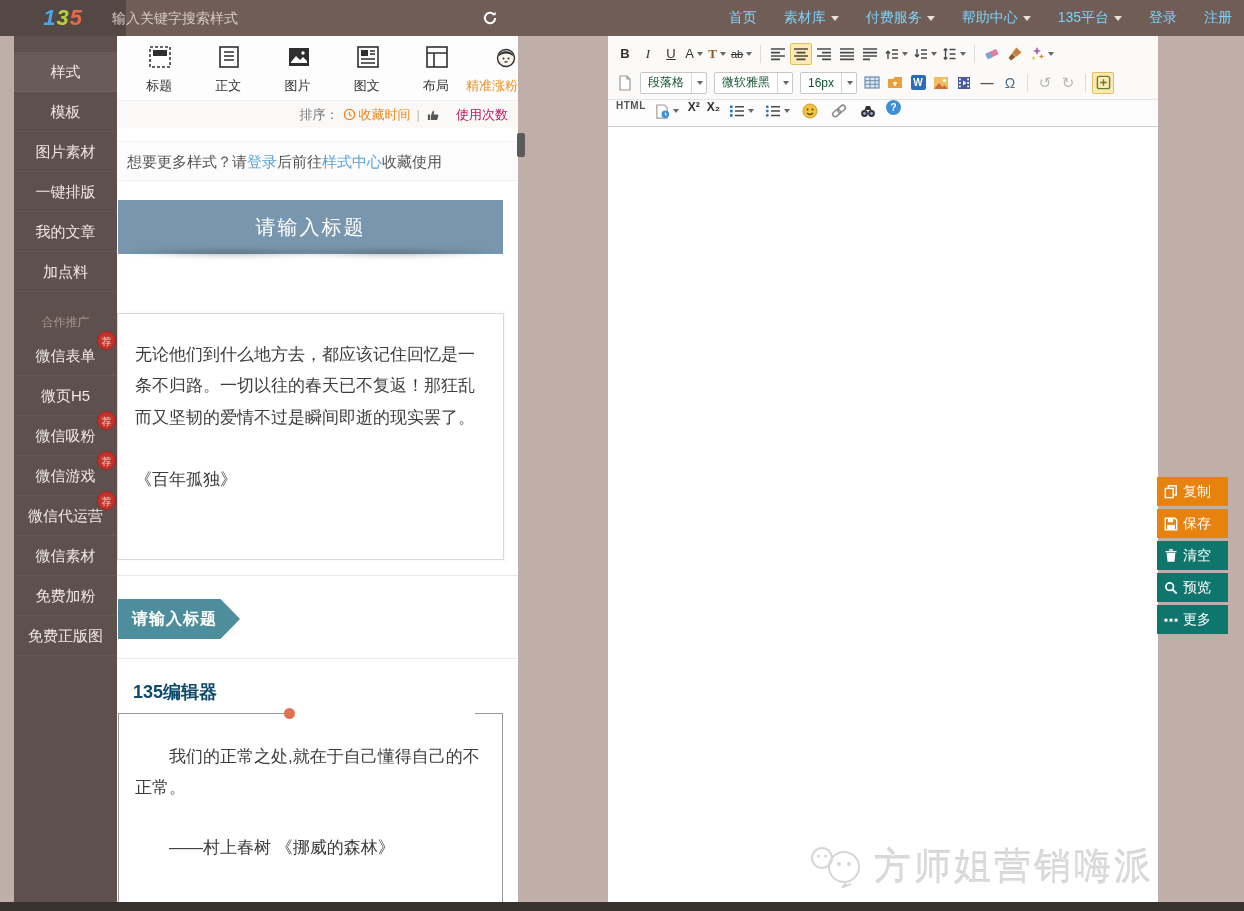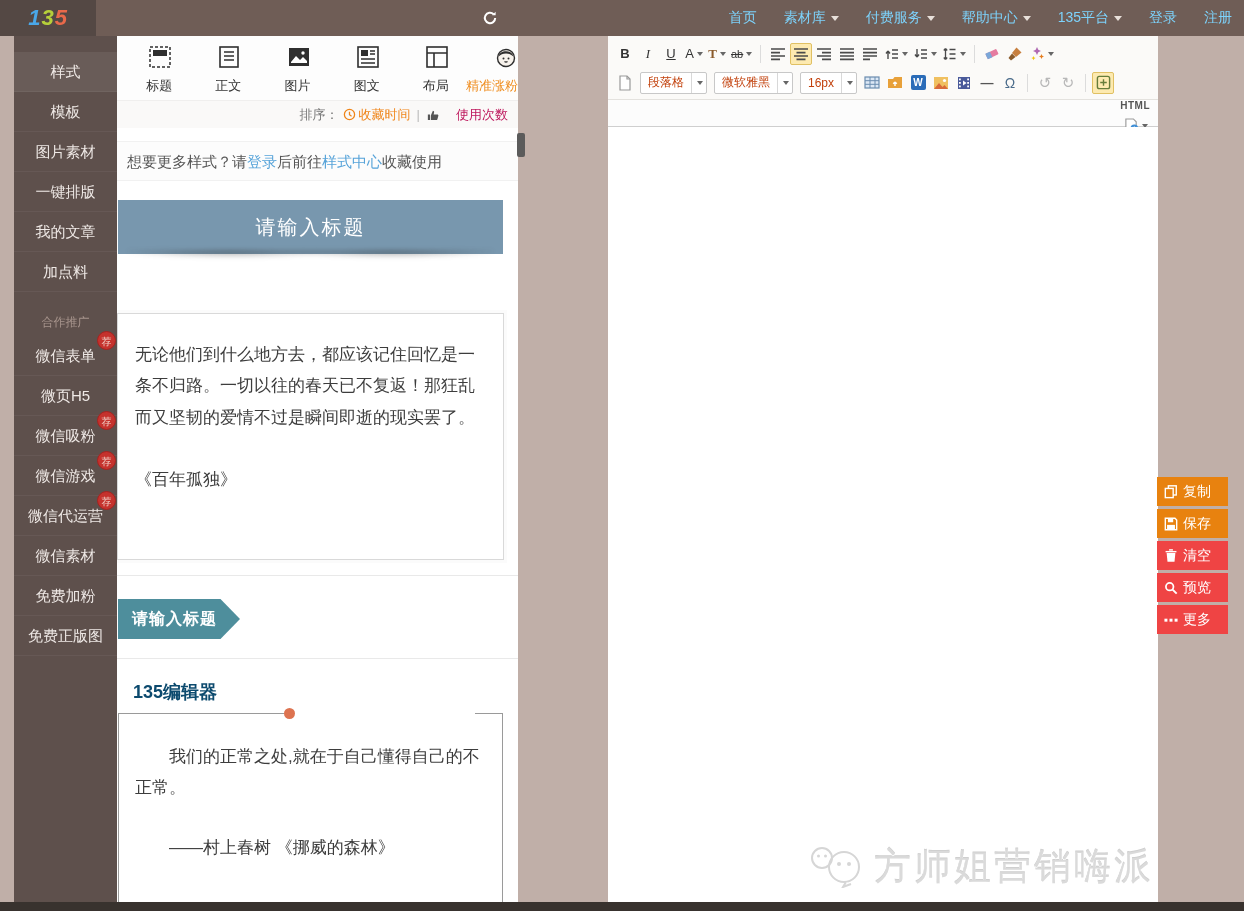--- a/index.html
+++ b/index.html
@@ -5,21 +5,21 @@
   * { margin:0; padding:0; box-sizing:border-box; }
   html,body { width:1244px; height:911px; }
   body {
     position:relative; overflow:hidden;
     background:#c0afa8;
     font-family:"Liberation Sans", sans-serif;
     -webkit-font-smoothing:antialiased;
   }
   
   .topbar { position:absolute; left:0; top:0; width:1244px; height:36px; background:#6f5d56; z-index:30; }
-  .logo-box { position:absolute; left:0; top:0; width:96px; height:36px; background:#544844; text-align:center; line-height:36px; }
+  .logo-box { position:absolute; left:0; top:0; width:126px; height:36px; background:#544844; text-align:center; line-height:36px; }
   .logo-box span { font-size:22px; font-weight:800; font-style:italic; letter-spacing:1px; }
   .lg1 { color:#4aa7e8; } .lg2 { color:#b6cf3a; } .lg3 { color:#e8694a; }
   .search-input { position:absolute; left:112px; top:0; width:355px; height:36px; line-height:36px; color:#d6cbc5; font-size:14px; }
   .refresh-btn { position:absolute; left:482px; top:10px; width:16px; height:16px; }
   .topnav { position:absolute; right:12px; top:0; height:36px; display:flex; align-items:center; gap:27px; }
   .nav-item { color:#7dd3fc; font-size:14px; display:flex; align-items:center; gap:5px; white-space:nowrap; }
   .caret { width:0; height:0; border-left:4px solid transparent; border-right:4px solid transparent; border-top:5px solid #e8e0da; }
   
   .sidebar { position:absolute; left:14px; top:36px; width:103px; height:866px; background:#5e504c; z-index:20; padding-top:16px; }
   .side-item { position:relative; height:40px; line-height:40px; text-align:center; color:#efe9e6; font-size:15px; border-bottom:1px solid rgba(255,255,255,0.05); }
@@ -61,49 +61,50 @@
   .editor { position:absolute; left:608px; top:36px; width:550px; height:866px; background:#fff; display:flex; flex-direction:column; z-index:10; }
   .editor-toolbar { padding:3px 6px 2px; background:#fbfaf8; border-bottom:1px solid #e4e2de; }
   .tb-row { display:flex; align-items:center; gap:1px; height:29px; }
   .tbtn { min-width:22px; height:22px; display:inline-flex; align-items:center; justify-content:center; border-radius:2px; color:#333; font-size:13px; gap:1px; padding:0 2px; }
   .tbtn.b { font-weight:bold; } .tbtn.i { font-style:italic; font-family:"Liberation Serif",serif; } .tbtn.u { text-decoration:underline; }
   .tbtn.t-brown { color:#8a5a2a; font-family:"Liberation Serif",serif; font-weight:bold; }
   .tbtn.ab { font-size:11px; text-decoration:line-through; }
   .active-yellow { background:#fdeab0; border:1px solid #e0c063; }
   .sep { width:1px; height:18px; background:#dcdcdc; margin:0 5px; }
   .mini-caret { width:0; height:0; border-left:3.5px solid transparent; border-right:3.5px solid transparent; border-top:4px solid #666; margin-left:2px; }
-  .select { border:1px solid #c8c8c8; background:#fff; height:22px; display:inline-flex; align-items:center; font-size:12px; color:#c2410c; border-radius:2px; margin:0 3px; }
+  .select { border:1px solid #c8c8c8; background:#fff; height:22px; display:inline-flex; align-items:center; font-size:12px; color:#14532d; border-radius:2px; margin:0 3px; }
   .select .val { padding:0 7px; white-space:nowrap; }
   .select .car { width:15px; height:100%; border-left:1px solid #d8d8d8; display:flex; align-items:center; justify-content:center; }
   .word-ic { width:15px; height:15px; background:#2b6cb8; color:#fff; font-size:10px; font-weight:bold; display:flex; align-items:center; justify-content:center; border-radius:2px; }
   .hr-g { color:#555; font-weight:bold; }
   .omega-g { color:#4a6b8a; font-size:14px; }
   .undo-g, .redo-g { color:#b8b8b8; font-size:15px; }
-  .subbar { height:27px; border-bottom:1px solid #cfcfcf; background:#fcfcfc; display:flex; align-items:flex-end; padding:0 8px; gap:7px;flex-direction:column; }
+  .subbar { height:27px; border-bottom:1px solid #cfcfcf; background:#fcfcfc; display:flex; align-items:flex-start; padding:0 8px; gap:7px; }
   .html-lbl { font-size:10px; font-weight:bold; color:#555; letter-spacing:0.5px; }
   .supsub { font-size:12px; color:#333; font-weight:bold; }
   .help-circle { width:15px; height:15px; border-radius:50%; background:#3f8fd6; color:#fff; font-size:10px; font-weight:bold; display:flex; align-items:center; justify-content:center; }
   .econtent { flex:1; position:relative; background:#fff; }
   .watermark { position:absolute; right:4px; bottom:10px; display:flex; align-items:flex-start; gap:0; color:#dadada; font-size:37px; letter-spacing:3px; text-shadow:0 1px 0 #fff, 0 -1px 0 #cfcfcf; white-space:nowrap; }
   .efooter { height:30px; background:#f1f1f1; border-top:1px solid #d6d6d6; line-height:30px; padding-left:12px; font-size:13px; color:#4ba0c6; }
   .up-tri { display:inline-block; width:0; height:0; border-left:4px solid transparent; border-right:4px solid transparent; border-bottom:5px solid #4ba0c6; margin-left:3px; vertical-align:middle; }
   
   .actions { position:absolute; left:1157px; top:477px; z-index:40; }
   .abtn { width:71px; height:29px; margin-bottom:3px; display:flex; align-items:center; gap:5px; padding-left:7px; color:#fff; font-size:14px; }
   .abtn.orange { background:#e8820f; }
-  .abtn.gray { background:#ef4444;font-family:Liberation Serif, serif; }
+  .abtn.gray { background:#0f766e;font-family:Liberation Serif, serif; }
   .bottom-strip { position:absolute; left:0; top:902px; width:1244px; height:9px; background:#38322e; z-index:50; }
 </style>
 </head>
 <body>
 
 <div class="topbar">
   <div class="logo-box">
     <span class="lg1">1</span><span class="lg2">3</span><span class="lg3">5</span>
   </div>
+  <div class="search-input">输入关键字搜索样式</div>
   <div class="refresh-btn">
     <svg width="16" height="16" viewBox="0 0 16 16">
         <path d="M13.2 8a5.2 5.2 0 1 1-1.6-3.8" stroke="#fff" stroke-width="2" fill="none"></path>
         <path d="M13.6 1.8v3.4h-3.4z" fill="#fff"></path>
       </svg>
   </div>
   <div class="topnav">
     <div class="nav-item">
         <span>首页</span>
       </div>

